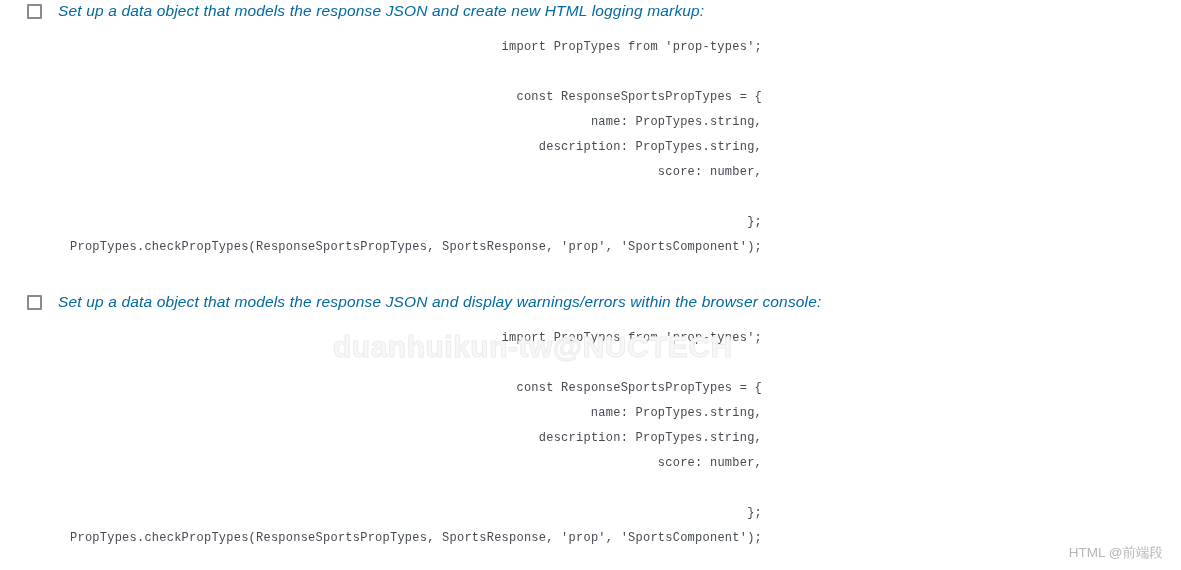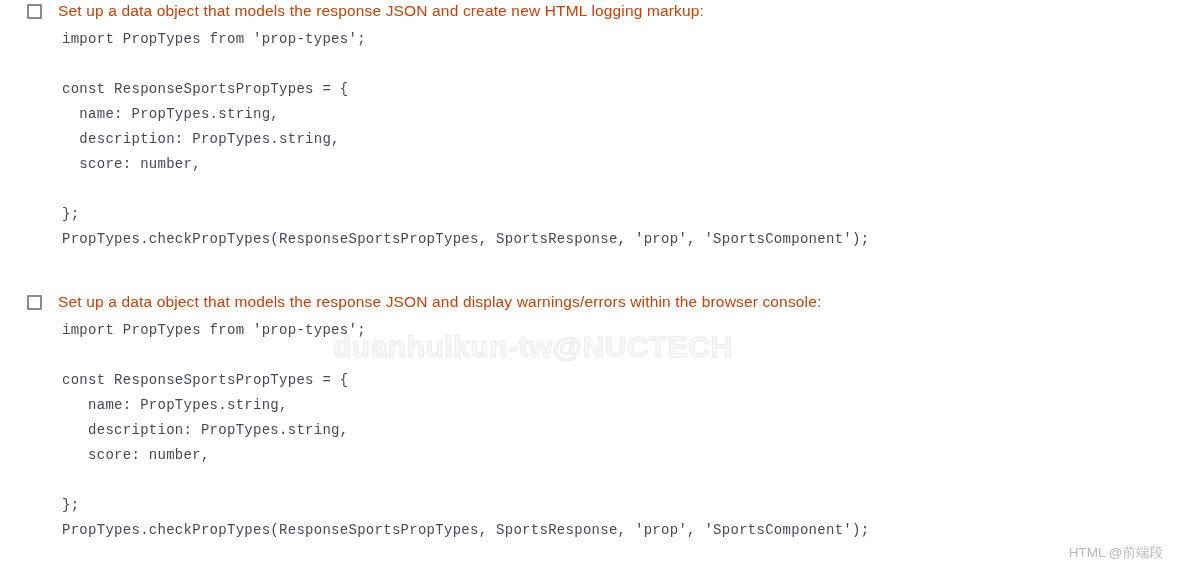--- a/index.html
+++ b/index.html
@@ -48,37 +48,39 @@
     background: #ffffff;
     border-radius: 1px;
   }
 
   .task-heading-text {
     position: absolute;
     left: 58px;
     top: 0px;
     font-size: 15.5px;
     line-height: 22px;
-    color: #c2410c;
+    color: #0369a1;
     white-space: nowrap;
     letter-spacing: 0.01em;
+    font-style: italic;
   }
 
   
   .code {
-    margin: 0;
+    margin: 8px;
     padding: 0;
     position: absolute;
     left: 62px;
     font-family: "Liberation Mono", "DejaVu Sans Mono", monospace;
-    font-size: 14px;
+    font-size: 12px;
     line-height: 25px;
     color: #454a52;
     white-space: pre;
     letter-spacing: 0.02em;
+    text-align: right;
   }
   .block-1 .code { top: 27px; }
   .block-2 .code { top: 27px; }
 
   
   .watermark {
     position: absolute;
     left: 333px;
     top: 330px;
     font-family: "Liberation Sans", sans-serif;

